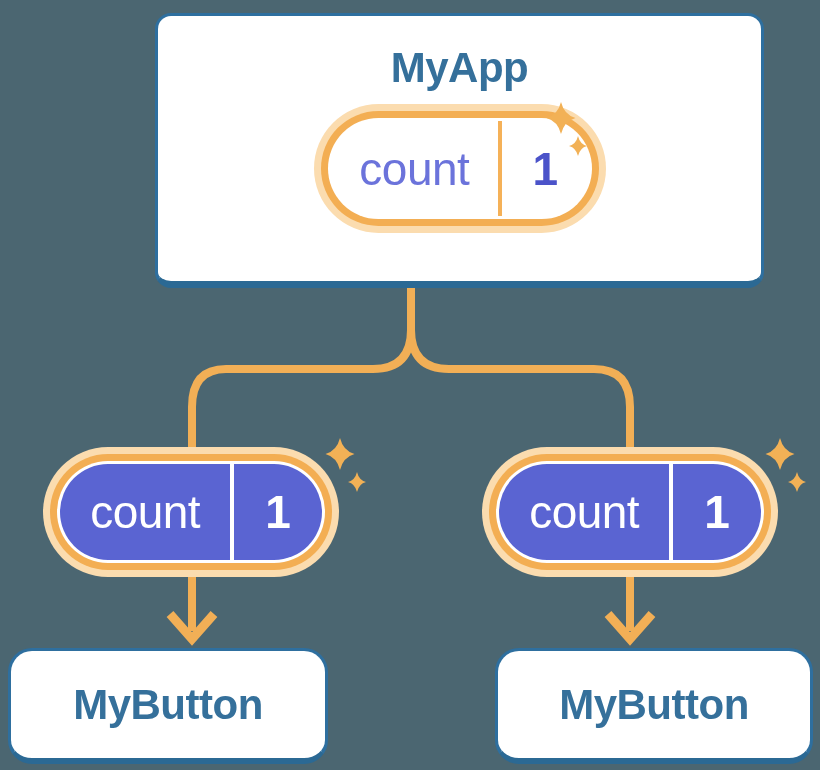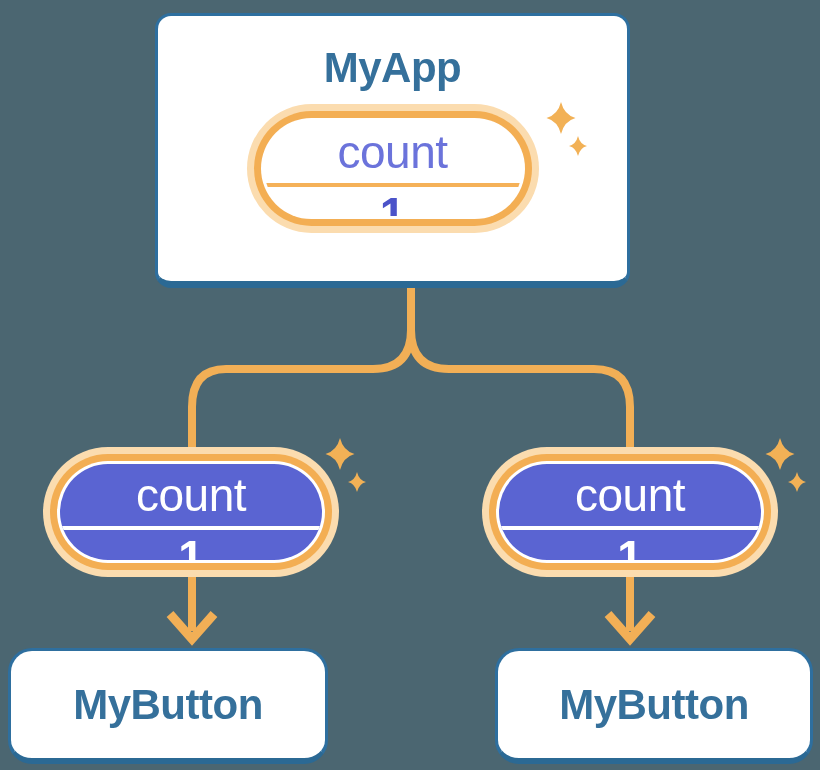--- a/index.html
+++ b/index.html
@@ -11,33 +11,33 @@
   .connectors{position:absolute;left:0;top:0;z-index:0;}
   .card{
     position:absolute;box-sizing:border-box;background:#FFFFFF;
     border:3px solid #2E6F9F;border-bottom-width:7px;border-bottom-color:#2B6994;
     border-radius:16px;z-index:1;
   }
   .card-title{
     font-size:42px;font-weight:600;color:#35709B;letter-spacing:-0.5px;
     text-align:center;white-space:nowrap;
   }
-  .card-root{left:155px;top:13px;width:475px;height:275px;
+  .card-root{left:155px;top:13px;width:609px;height:275px;
     display:flex;flex-direction:column;align-items:center;}
   .card-root .card-title{margin-top:28px;}
   .card-leaf{display:flex;align-items:center;justify-content:center;
     border-bottom-width:6px;border-radius:24px;}
   .card-leaf-left{left:8px;top:648px;width:320px;height:116px;}
   .card-leaf-right{left:495px;top:648px;width:318px;height:116px;}
 
   .pill{z-index:2;}
   .pill-halo{background:#FBDCAF;border-radius:999px;padding:7px;}
   .pill-ring{background:#F3AE53;border-radius:999px;padding:7px;}
   .pill-inner{background:#FFFFFF;border-radius:999px;padding:3px;}
-  .pill-body{border-radius:999px;display:flex;align-items:stretch;overflow:hidden;flex-direction:column;}
+  .pill-body{border-radius:999px;display:flex;align-items:stretch;overflow:hidden;}
   .pill-cell-name{flex:0 0 65%;display:flex;align-items:center;justify-content:center;}
   .pill-cell-value{flex:1;display:flex;align-items:center;justify-content:center;}
   .pill-divider{flex:0 0 4px;}
   .pill-name{font-size:46px;letter-spacing:-0.5px;}
   .pill-value{font-size:46px;font-weight:700;}
 
   .pill-root{margin-top:12px;}
   .pill-root .pill-body{width:258px;height:95px;background:#FFFFFF;}
   .pill-root .pill-name{color:#6B73DB;}
   .pill-root .pill-divider{background:#F5B158;}

